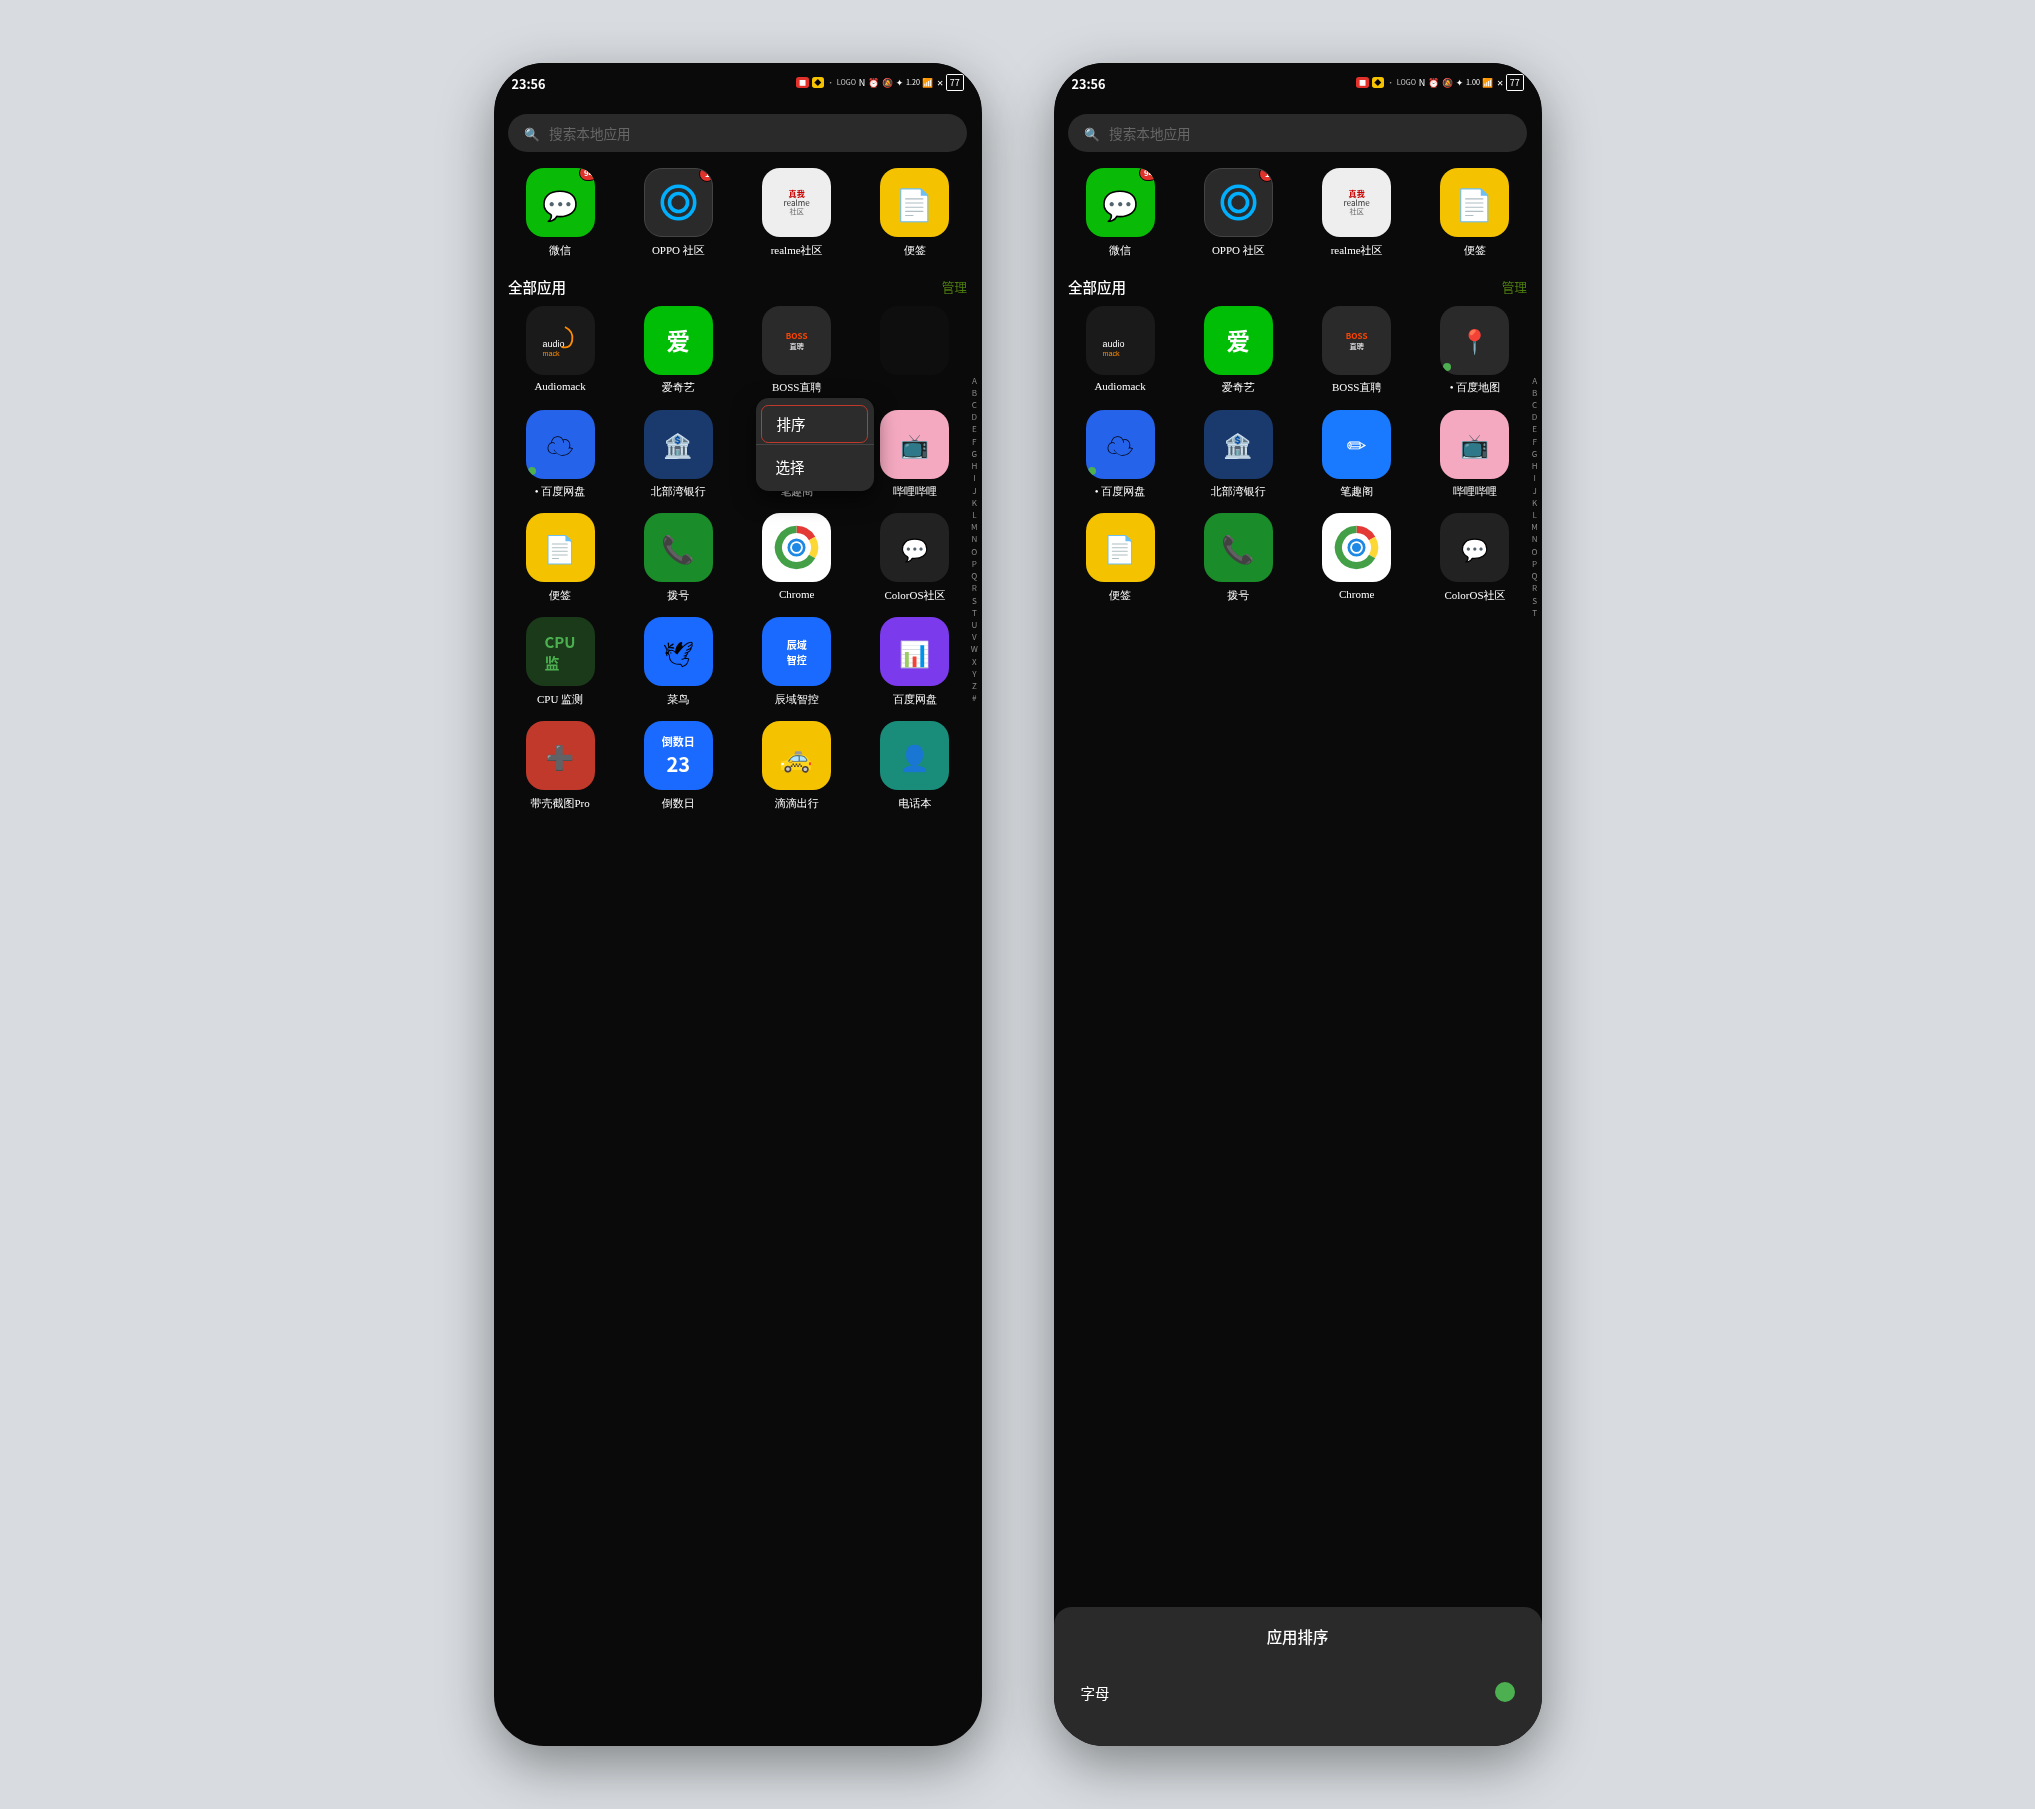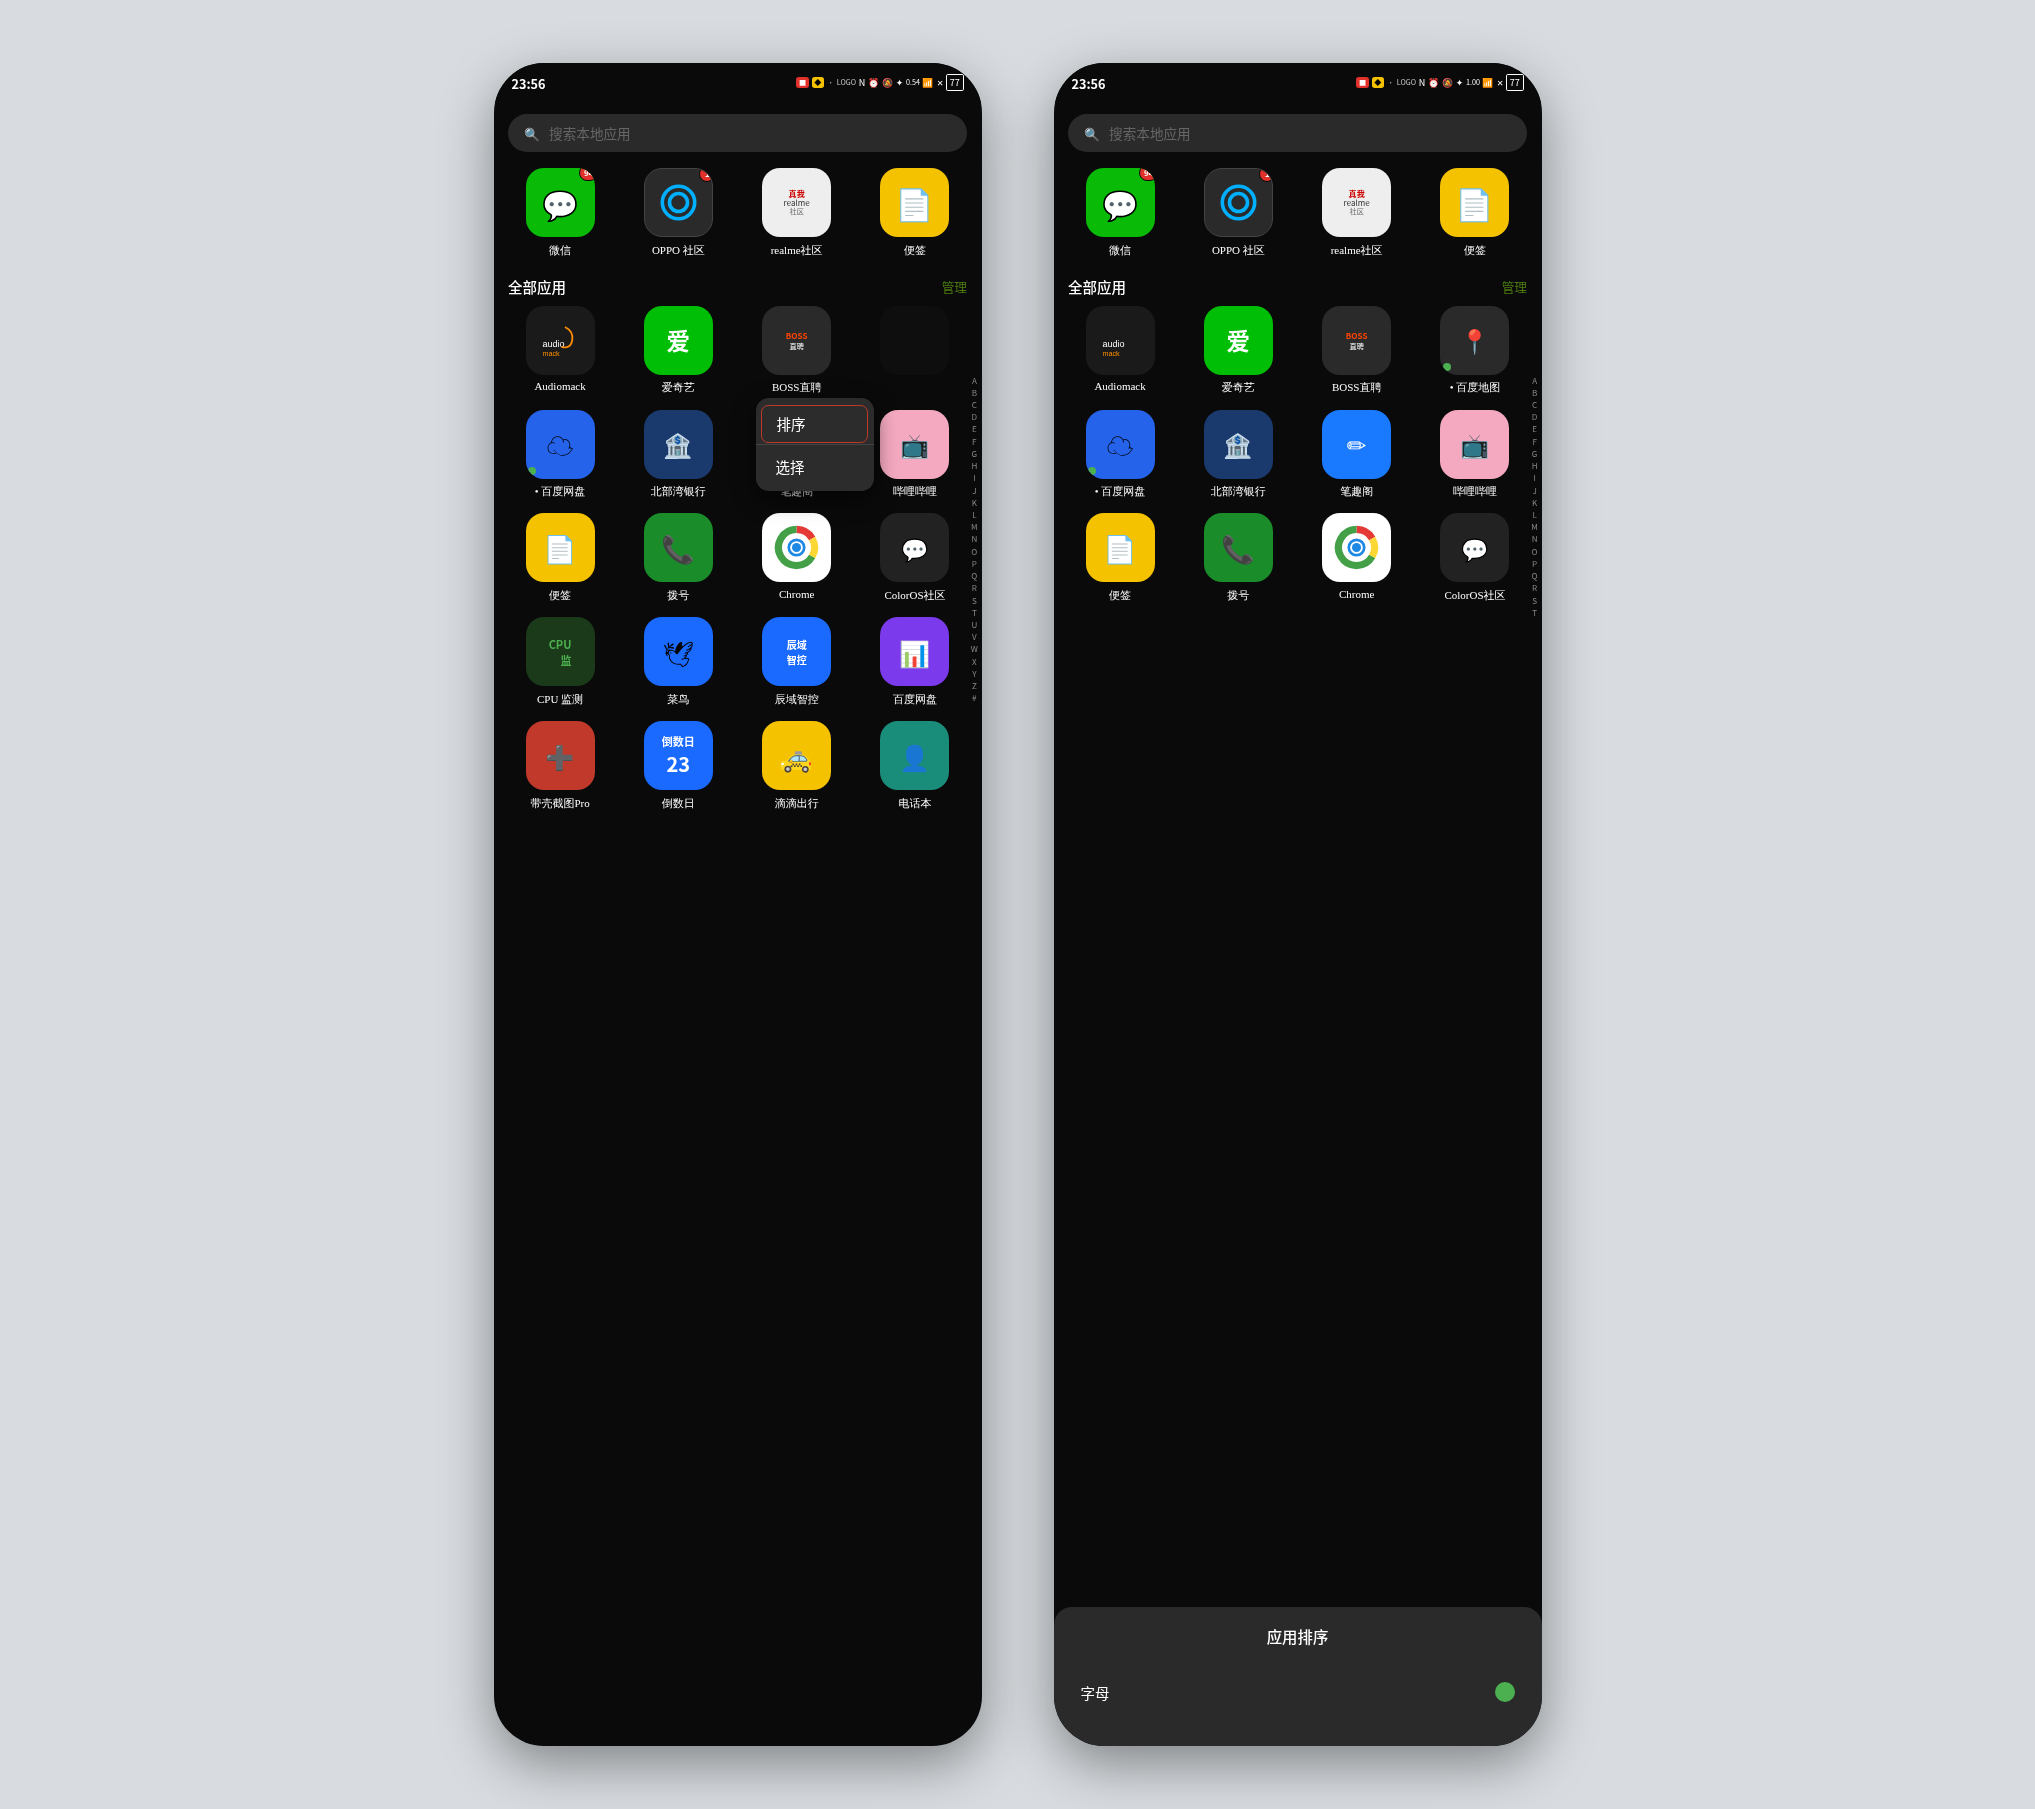--- a/index.html
+++ b/index.html
@@ -284,21 +284,21 @@
     <span class="status-time">23:56</span>
     <div class="status-icons">
       <span class="status-icon red-pill">■</span>
       <span class="status-icon yellow-pill">◆</span>
       <span class="status-icon" style="color:#aaa;font-size:7.2px;">•</span>
       <span class="status-icon" style="font-size:7.2px;color:#ccc;">LOGO</span>
       <span class="status-icon" style="font-size:9px;">N</span>
       <span class="status-icon">⏰</span>
       <span class="status-icon">🔕</span>
       <span class="status-icon">✦</span>
-      <span class="status-icon" style="font-size:7.2px;">0.54</span>
+      <span class="status-icon" style="font-size:7.2px;">1.20</span>
       <span class="status-icon">📶</span>
       <span class="status-icon" style="font-size:8.1px;">✕</span>
       <span class="status-icon" style="font-size:9px;border:0.9px solid #fff;padding:0.9px 2.7px;border-radius:1.8px;">77</span>
     </div>
   </div>
 
   <div class="search-bar">
     <span class="search-bar-icon">🔍</span>
     <span class="search-bar-text">搜索本地应用</span>
   </div>
@@ -434,21 +434,21 @@
     </div>
     <div class="app-item">
       <div class="app-icon bg-colorOS">
         <span style="font-size:22px;">💬</span>
       </div>
       <span class="app-label">ColorOS社区</span>
     </div>
 
     <div class="app-item">
       <div class="app-icon bg-cpu">
-        <div style="font-size:11px;color:#4CAF50;font-weight:bold;text-align:right;">CPU<br>监</div>
+        <div style="font-size:15px;color:#4CAF50;font-weight:bold;text-align:left;">CPU<br>监</div>
       </div>
       <span class="app-label">CPU 监测</span>
     </div>
     <div class="app-item">
       <div class="app-icon bg-cainiaobc">
         <span style="font-size:25px;">🕊</span>
       </div>
       <span class="app-label">菜鸟</span>
     </div>
     <div class="app-item">

